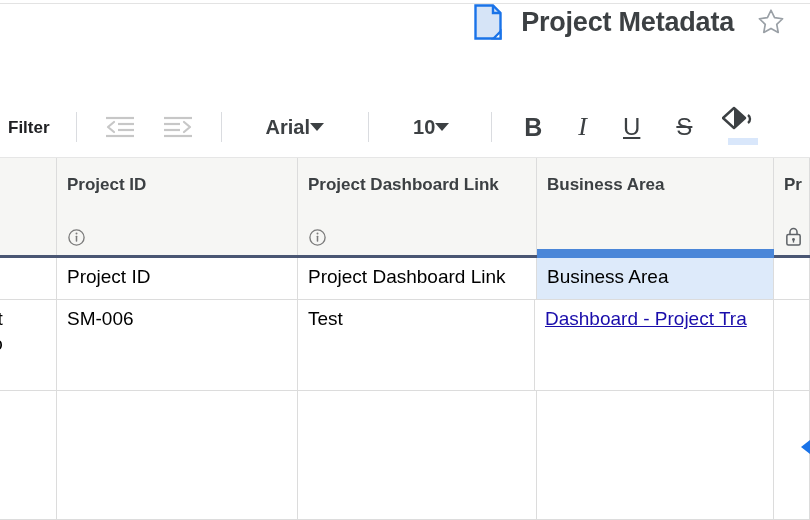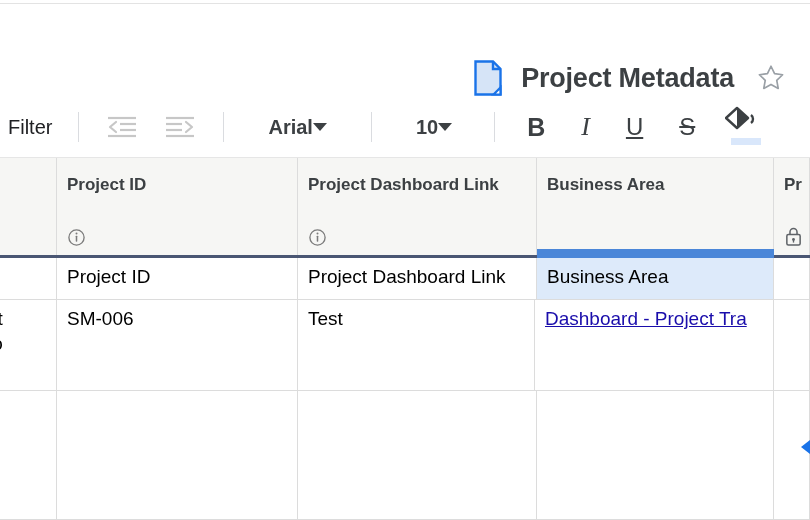--- a/index.html
+++ b/index.html
@@ -16,41 +16,41 @@
   
   .top-hairline {
     position: absolute; top: 3px; left: 0; width: 810px; height: 1px;
     background: #e3e3e3;
   }
 
   
   .titlebar {
     position: absolute; top: 4px; left: 0; width: 810px; height: 92px;
     background: #ffffff;
-    display: flex; align-items: flex-end; justify-content: flex-end;
+    display: flex; align-items: flex-start; justify-content: flex-end;
     padding-right: 24px;
   }
   .title-group { display: flex; align-items: center; gap: 18px; }
   .doc-icon { width: 30px; height: 36px; position: relative; flex: none; }
   .doc-icon svg { display: block; }
   .doc-title {
     font-size: 27px; font-weight: bold; color: #3c4043; letter-spacing: -0.2px;
     white-space: nowrap;
   }
   .star-icon { width: 30px; height: 30px; flex: none; margin-left: 4px; }
 
   
   .toolbar {
     position: absolute; top: 96px; left: 0; width: 810px; height: 62px;
     background: #ffffff;
     display: flex; align-items: center;
   }
   .toolbar-inner { display: flex; align-items: center; height: 100%; }
   .tb-text {
-    font-size: 20px; color: #202124; font-weight: normal;
+    font-size: 17px; color: #202124; font-weight: bold;
     white-space: nowrap; line-height: 1;
   }
   .tb-sep {
     width: 1px; height: 30px; background: #dadce0; flex: none;
   }
   .tb-btn {
     display: flex; align-items: center; justify-content: center;
     height: 40px; flex: none;
   }
   .tb-icon { display: block; }

